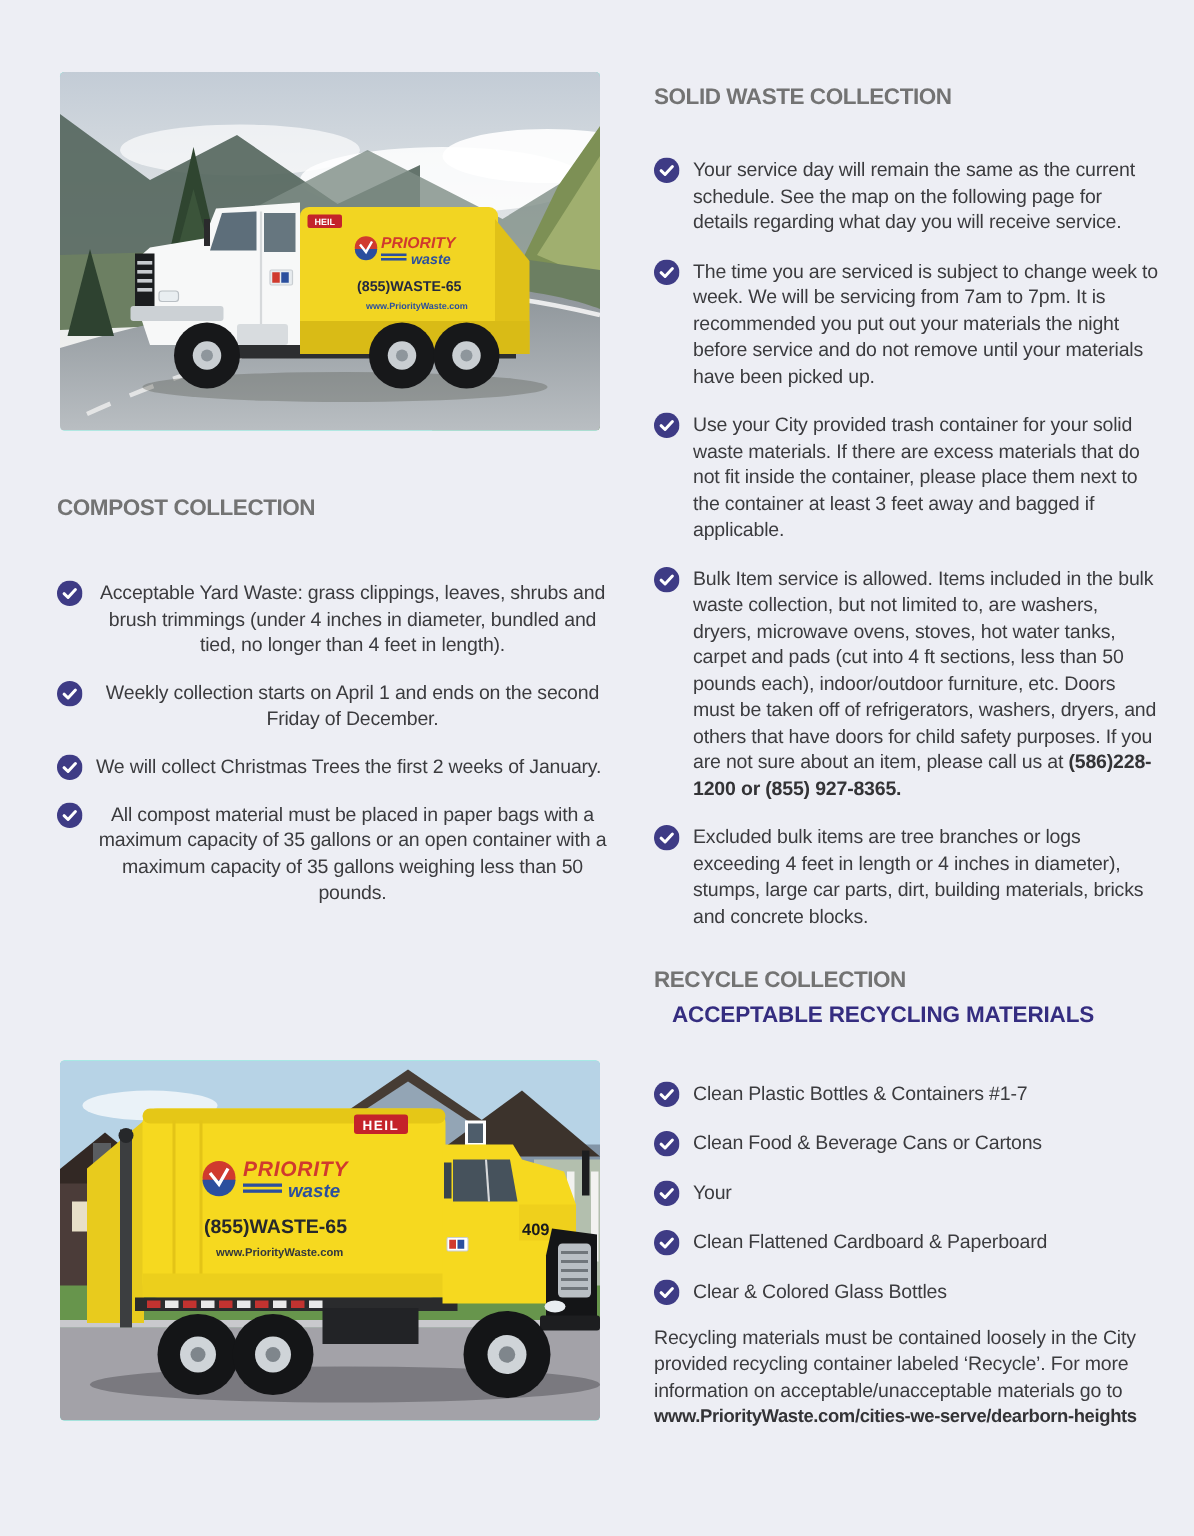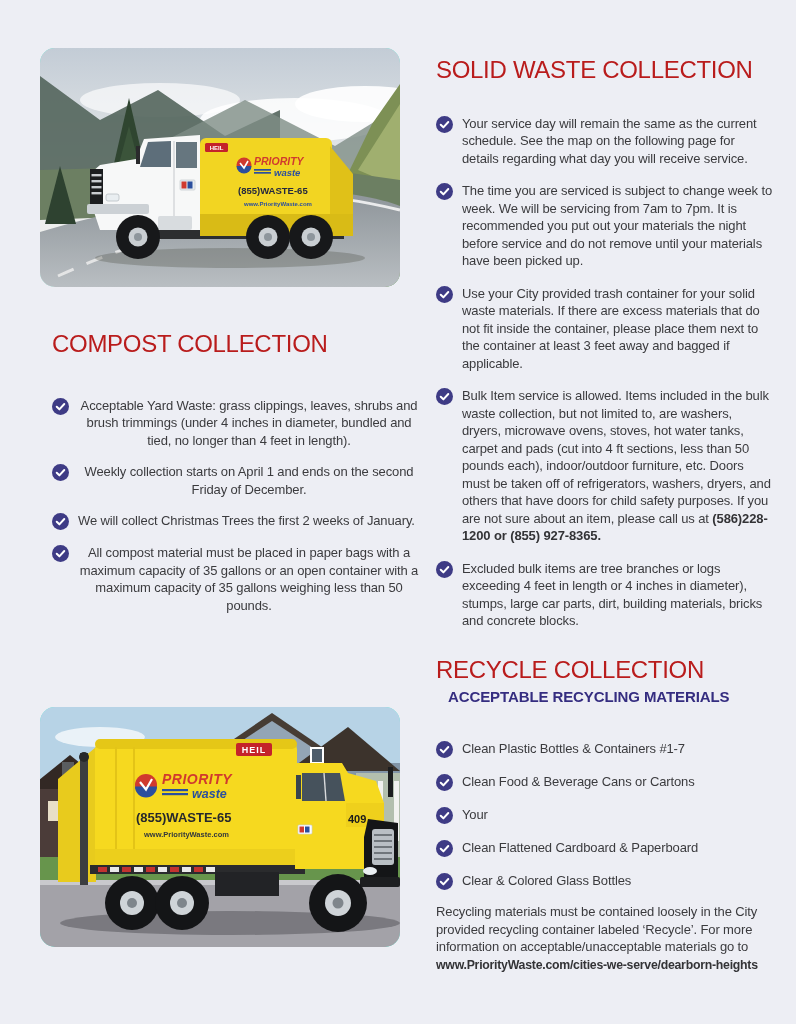--- a/index.html
+++ b/index.html
@@ -5,28 +5,28 @@
   html,body{margin:0;padding:0;}
   body{
     width:796px;height:1024px;
     background:#edeef4;
     font-family:"Liberation Sans", sans-serif;
     color:#3b3b3e;
     position:relative;
     overflow:hidden;
   }
   .page{position:absolute;inset:0;}
-  .img-card{position:absolute;border-radius:15px;overflow:hidden;background:#5eead4;}
+  .img-card{position:absolute;border-radius:3px;overflow:hidden;background:#5eead4;}
   #img-top{left:40px;top:48px;width:360px;height:239px;}
   #img-bottom{left:40px;top:707px;width:360px;height:240px;}
   .section{position:absolute;}
-  #compost-section{left:52px;top:330px;width:368px;}
+  #compost-section{left:38px;top:330px;width:368px;}
   #right-column{left:436px;top:56px;width:338px;}
   h1.hd{
-    margin:0;color:#b91c1c;font-size:24px;font-weight:normal;
+    margin:0;color:#737373;font-size:15px;font-weight:bold;
     letter-spacing:-0.3px;line-height:1.15;
   }
   h2.subhd{
     margin:5px 0 0 12px;color:#352d80;font-size:15px;font-weight:bold;
     letter-spacing:-0.1px;line-height:1.15;
   }
   .bullets{display:flex;flex-direction:column;margin-top:0;}
   .bullets.gap15 > .bullet{margin-top:15px;}
   .bullets.gap14 > .bullet{margin-top:14px;}
   .bullet{display:flex;align-items:flex-start;gap:9px;}

